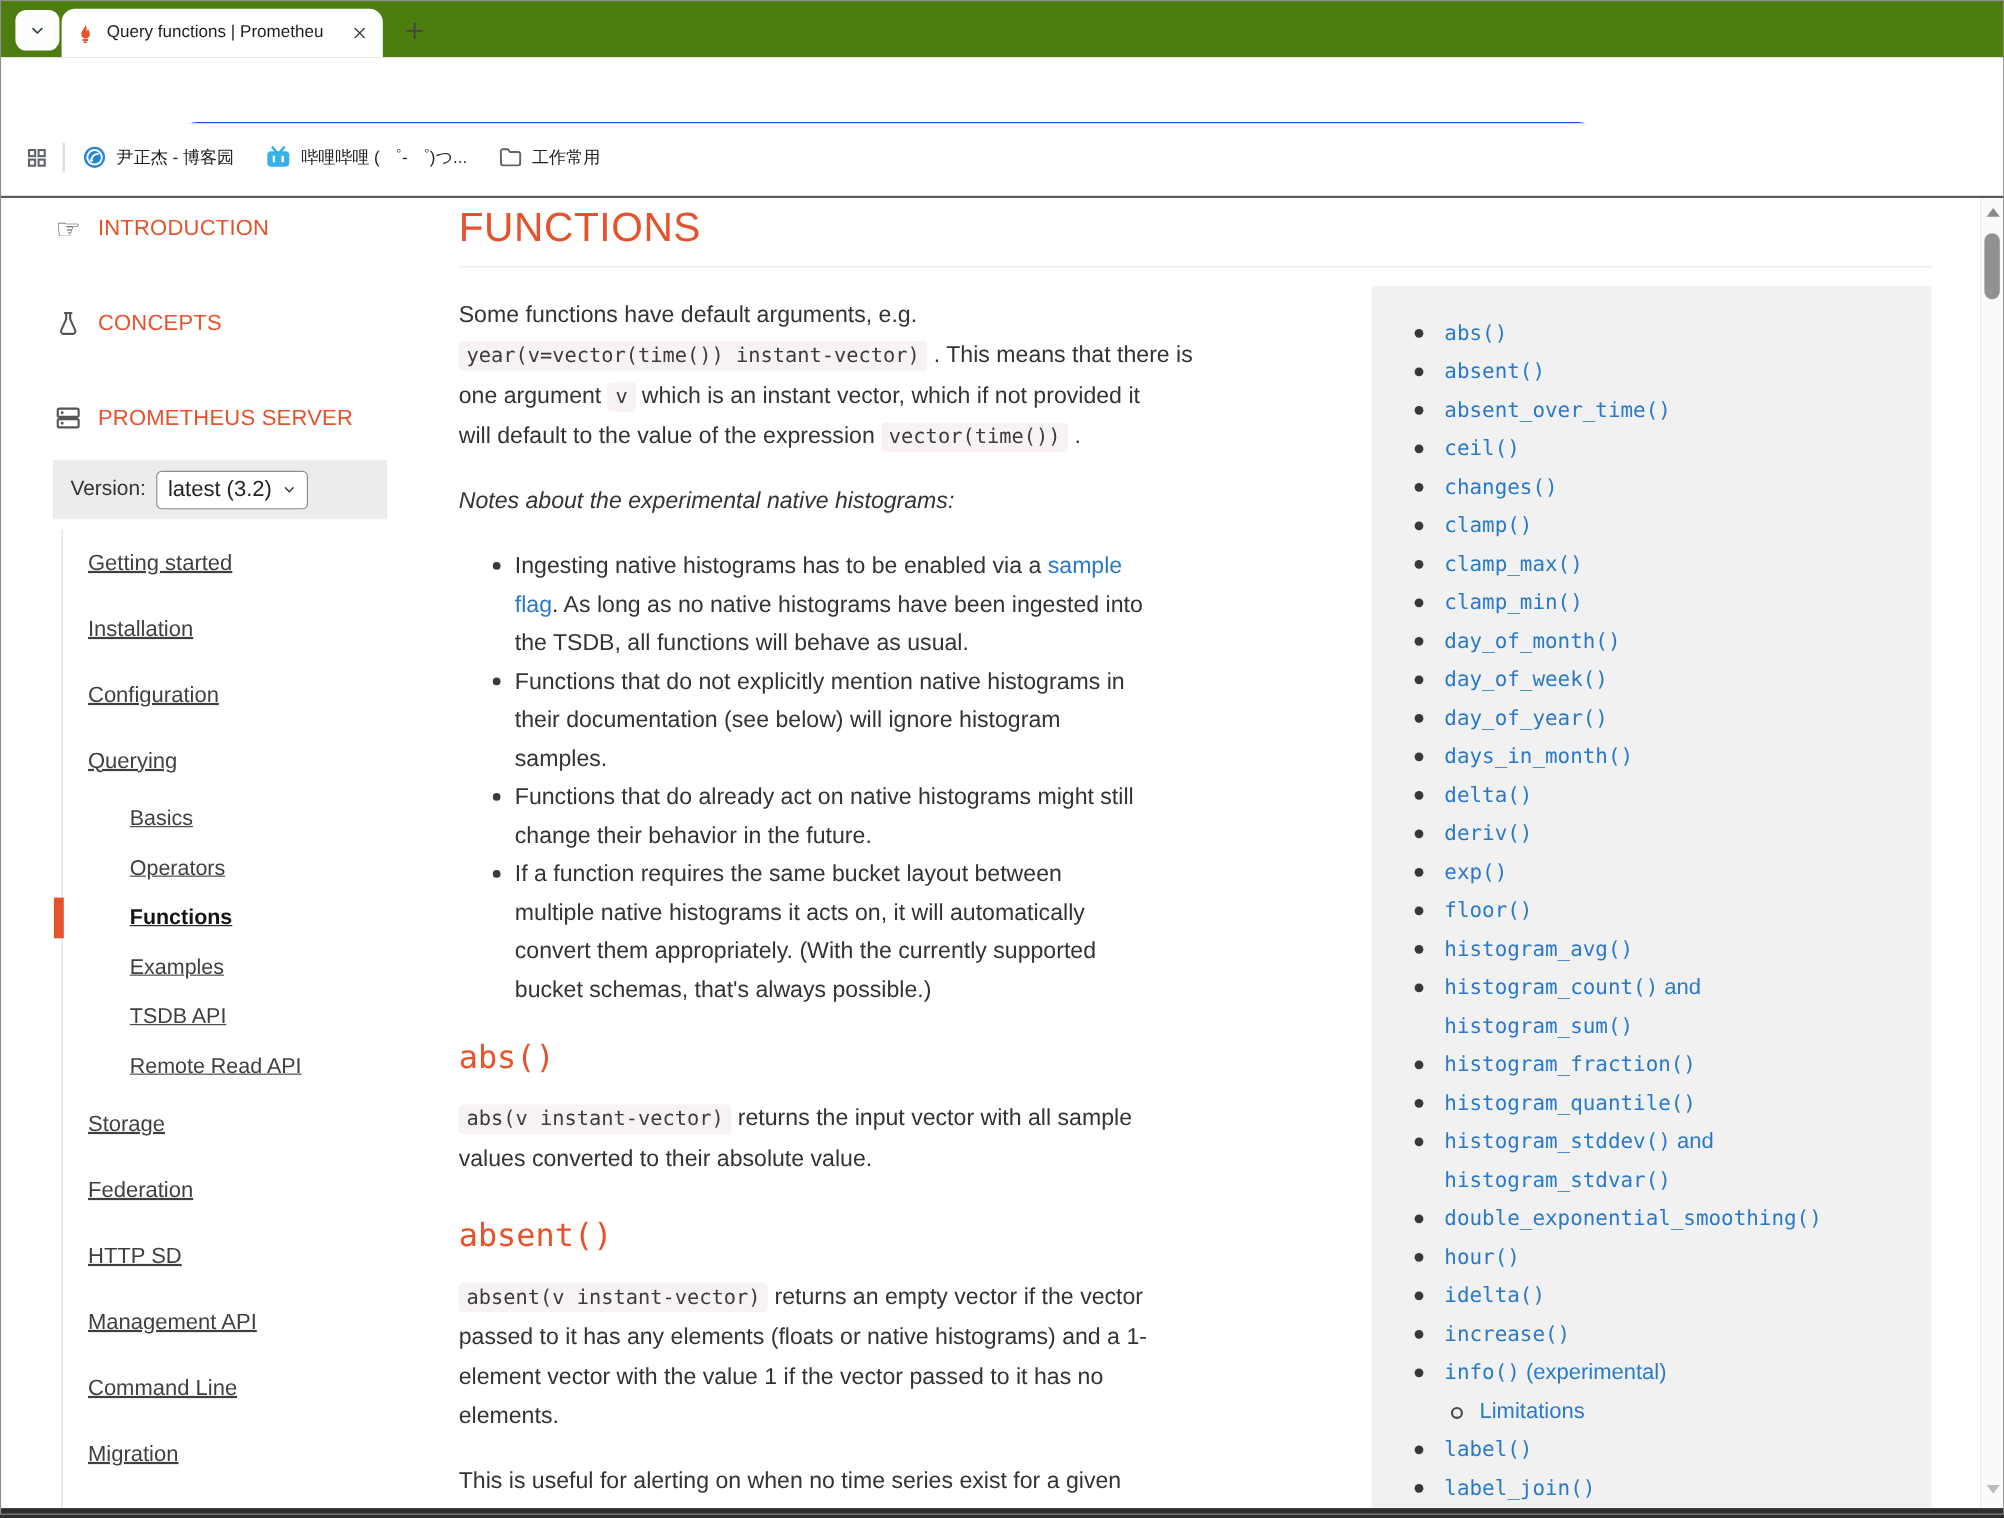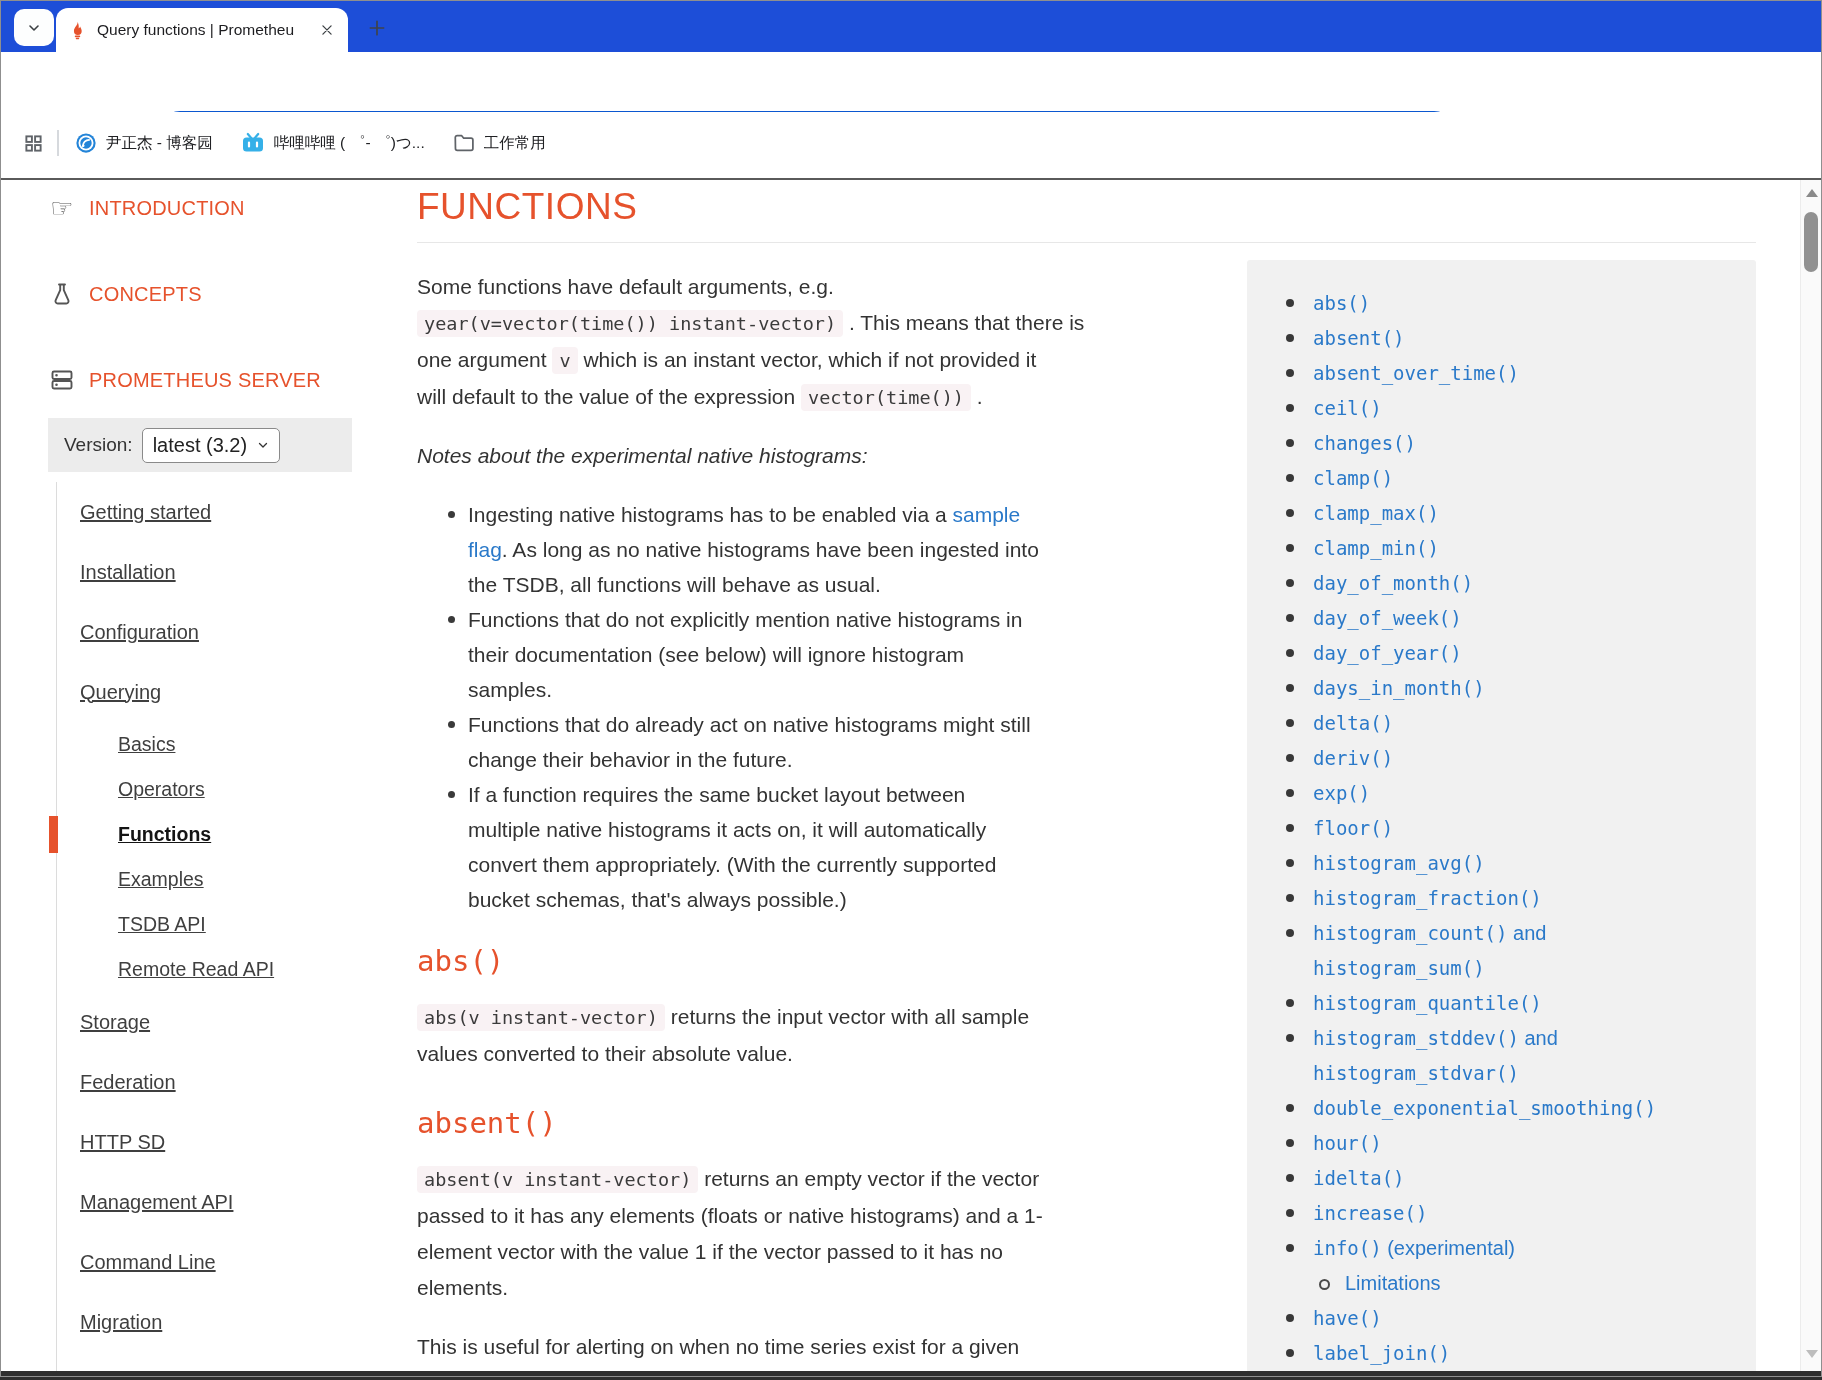--- a/index.html
+++ b/index.html
@@ -9,21 +9,21 @@
     font-family:"Liberation Sans", sans-serif; background:#fff;
   }
   svg { display:block; }
 
   
   .frame { position:absolute; left:0; top:0; width:1822px; height:1377px;
            border:1px solid #8f8f8f; pointer-events:none; z-index:50; }
   .bottom-band { position:absolute; left:0; top:1371px; width:1822px; height:9px; background:#2e2e2e; z-index:40; }
 
   
-  .titlebar { position:absolute; left:0; top:0; width:1822px; height:60px; background:#1d4ed8; }
+  .titlebar { position:absolute; left:0; top:0; width:1822px; height:60px; background:#4d7c0f; }
   .tab-chevron-btn { position:absolute; left:14px; top:9px; width:40px; height:37px;
     background:#fdfefe; border-radius:10px; display:flex; align-items:center; justify-content:center; }
   .tab { position:absolute; left:56px; top:8px; width:292px; height:44px; background:#fff;
     border-radius:12px 12px 0 0; display:flex; align-items:center; padding:0 10px 0 12px; }
   .tab-title { font-size:15.5px; color:#1d1d20; margin-left:10px; width:210px;
     white-space:nowrap; overflow:hidden; }
   .tab-close { margin-left:auto; display:flex; align-items:center; justify-content:center;
     width:22px; height:22px; border-radius:50%; }
   .newtab-btn { position:absolute; left:362px; top:13px; width:30px; height:30px;
     display:flex; align-items:center; justify-content:center; }
@@ -374,31 +374,31 @@
         <li><a class="link"><span class="t-code">clamp_min()</span></a></li>
         <li><a class="link"><span class="t-code">day_of_month()</span></a></li>
         <li><a class="link"><span class="t-code">day_of_week()</span></a></li>
         <li><a class="link"><span class="t-code">day_of_year()</span></a></li>
         <li><a class="link"><span class="t-code">days_in_month()</span></a></li>
         <li><a class="link"><span class="t-code">delta()</span></a></li>
         <li><a class="link"><span class="t-code">deriv()</span></a></li>
         <li><a class="link"><span class="t-code">exp()</span></a></li>
         <li><a class="link"><span class="t-code">floor()</span></a></li>
         <li><a class="link"><span class="t-code">histogram_avg()</span></a></li>
+        <li><a class="link"><span class="t-code">histogram_count()</span><span class="t-sans"> and</span><br><span class="t-code">histogram_sum()</span></a></li>
         <li><a class="link"><span class="t-code">histogram_fraction()</span></a></li>
-        <li><a class="link"><span class="t-code">histogram_count()</span><span class="t-sans"> and</span><br><span class="t-code">histogram_sum()</span></a></li>
         <li><a class="link"><span class="t-code">histogram_quantile()</span></a></li>
         <li><a class="link"><span class="t-code">histogram_stddev()</span><span class="t-sans"> and</span><br><span class="t-code">histogram_stdvar()</span></a></li>
         <li><a class="link"><span class="t-code">double_exponential_smoothing()</span></a></li>
         <li><a class="link"><span class="t-code">hour()</span></a></li>
         <li><a class="link"><span class="t-code">idelta()</span></a></li>
         <li><a class="link"><span class="t-code">increase()</span></a></li>
         <li><a class="link"><span class="t-code">info()</span><span class="t-sans"> (experimental)</span></a></li>
         <li class="sub"><a class="link"><span class="t-sans">Limitations</span></a></li>
-        <li><a class="link"><span class="t-code">have()</span></a></li>
+        <li><a class="link"><span class="t-code">label()</span></a></li>
         <li><a class="link"><span class="t-code">label_join()</span></a></li>
         <li></li>
       </ul>
   </div>
 
   <div class="scrollbar">
     <div class="sb-arrow-up"></div>
     <div class="sb-thumb"></div>
     <div class="sb-arrow-dn"></div>
   </div>

